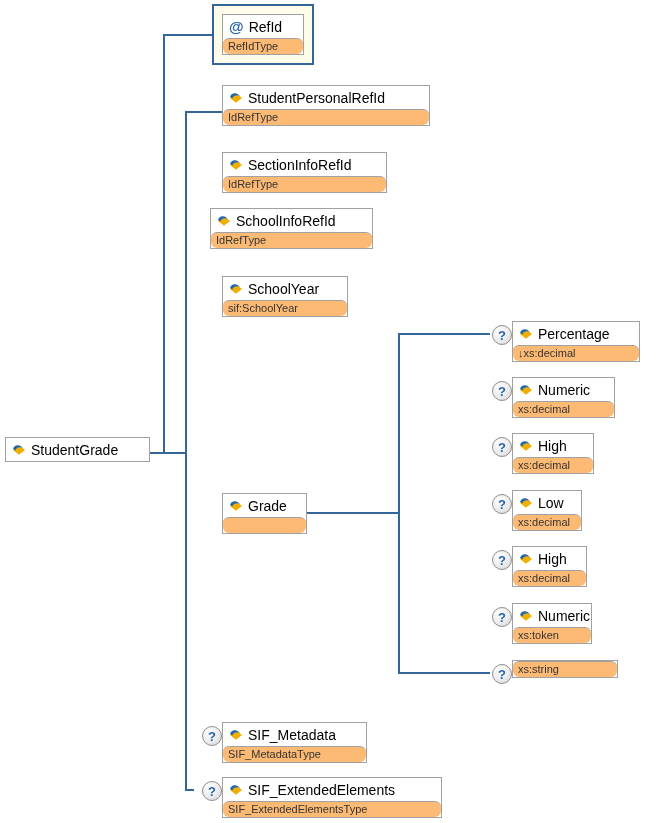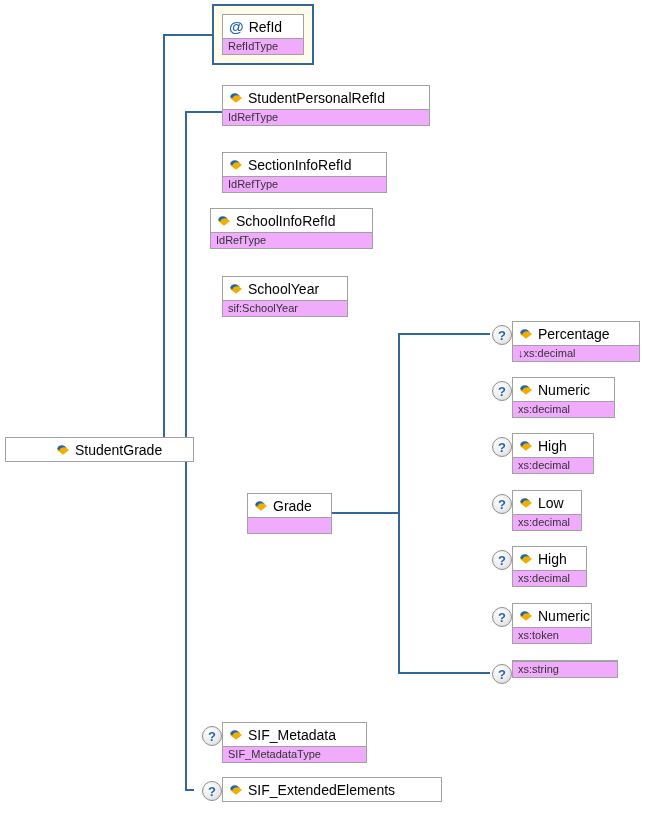--- a/index.html
+++ b/index.html
@@ -15,22 +15,22 @@
     box-sizing:content-box;cursor:default;
   }
   .row.label{
     height:23px;display:flex;align-items:center;padding:0 6px;
     background:#ffffff;white-space:nowrap;
   }
   .row.label .name{
     font-size:14px;font-weight:normal;color:#000;letter-spacing:0px;
   }
   .row.type{
-    height:15px;line-height:15px;background:#f0abfc;border-top:1px solid #a1a1a1;
-    font-size:11px;color:#333;padding:0 5px;white-space:nowrap;overflow:hidden;
+    height:15px;line-height:15px;background:#fdba74;border-top:1px solid #a1a1a1;
+    font-size:11px;color:#333;padding:0 5px;white-space:nowrap;overflow:hidden;border-radius:6px;
   }
   .icon{display:inline-flex;align-items:center;margin-right:5px;flex:0 0 auto;}
   .at-glyph{
     font-size:15px;font-weight:bold;color:#2565ae;margin-right:5px;line-height:14px;
   }
   .occ{
     position:absolute;left:-21px;top:3px;width:18px;height:18px;border-radius:50%;
     border:1px solid #8f8f8f;background:radial-gradient(circle at 35% 30%,#ffffff 0%,#ececec 55%,#d2d2d2 100%);
     display:flex;align-items:center;justify-content:center;
     font-size:13px;font-weight:bold;color:#2565ae;
@@ -50,21 +50,21 @@
       <div class="line h" style="left: 185px; top: 111px; background: rgb(51, 102, 153); width: 38px;"></div>
       <div class="line h" style="left: 185px; top: 789px; background: rgb(51, 102, 153); width: 9px;"></div>
       <div class="line h" style="left: 305px; top: 512px; background: rgb(51, 102, 153); width: 95px;"></div>
       <div class="line h" style="left: 398px; top: 333px; background: rgb(51, 102, 153); width: 92px;"></div>
       <div class="line h" style="left: 398px; top: 672px; background: rgb(51, 102, 153); width: 92px;"></div>
       <div class="line v" style="left: 163px; top: 34px; background: rgb(51, 102, 153); height: 420px;"></div>
       <div class="line v" style="left: 185px; top: 111px; background: rgb(51, 102, 153); height: 680px;"></div>
       <div class="line v" style="left: 398px; top: 333px; background: rgb(51, 102, 153); height: 341px;"></div>
     </div>
   <div id="nodes-layer">
-      <div class="node" style="width: 143px; left: 5px; top: 437px; padding-left: 44px;">
+      <div class="node" style="width: 143px; left: 5px; top: 437px;">
         <div class="row label">
           <span class="icon">
             <svg width="14" height="11" viewBox="0 0 14 11">
               <polygon points="7,1.2 13,6 7,10.8 1,6" fill="#f0af00"></polygon>
               <path d="M1.1,4.9 C1.6,1.4 5.8,0.1 8.5,2.1 L10.9,3.9 C7.7,2.5 4.4,3.3 3.3,6.4 Z" fill="#1f66ad"></path>
             </svg>
           </span>
           <span class="name">StudentGrade</span>
         </div>
       </div>
@@ -118,21 +118,21 @@
           <span class="icon">
             <svg width="14" height="11" viewBox="0 0 14 11">
               <polygon points="7,1.2 13,6 7,10.8 1,6" fill="#f0af00"></polygon>
               <path d="M1.1,4.9 C1.6,1.4 5.8,0.1 8.5,2.1 L10.9,3.9 C7.7,2.5 4.4,3.3 3.3,6.4 Z" fill="#1f66ad"></path>
             </svg>
           </span>
           <span class="name">SchoolYear</span>
         </div>
         <div class="row type">sif:SchoolYear</div>
       </div>
-      <div class="node" style="width: 83px; left: 222px; top: 493px; margin-left: 25px;">
+      <div class="node" style="width: 83px; left: 222px; top: 493px;">
         <div class="row label">
           <span class="icon">
             <svg width="14" height="11" viewBox="0 0 14 11">
               <polygon points="7,1.2 13,6 7,10.8 1,6" fill="#f0af00"></polygon>
               <path d="M1.1,4.9 C1.6,1.4 5.8,0.1 8.5,2.1 L10.9,3.9 C7.7,2.5 4.4,3.3 3.3,6.4 Z" fill="#1f66ad"></path>
             </svg>
           </span>
           <span class="name">Grade</span>
         </div>
         <div class="row type"></div>
@@ -235,16 +235,17 @@
       <div class="node" style="width: 218px; left: 222px; top: 777px;">
         <div class="row label">
           <span class="icon">
             <svg width="14" height="11" viewBox="0 0 14 11">
               <polygon points="7,1.2 13,6 7,10.8 1,6" fill="#f0af00"></polygon>
               <path d="M1.1,4.9 C1.6,1.4 5.8,0.1 8.5,2.1 L10.9,3.9 C7.7,2.5 4.4,3.3 3.3,6.4 Z" fill="#1f66ad"></path>
             </svg>
           </span>
           <span class="name">SIF_ExtendedElements</span>
         </div>
+        <div class="row type">SIF_ExtendedElementsType</div>
         <div class="occ">?</div>
       </div>
     </div>
 </div>
 
 </body></html>

